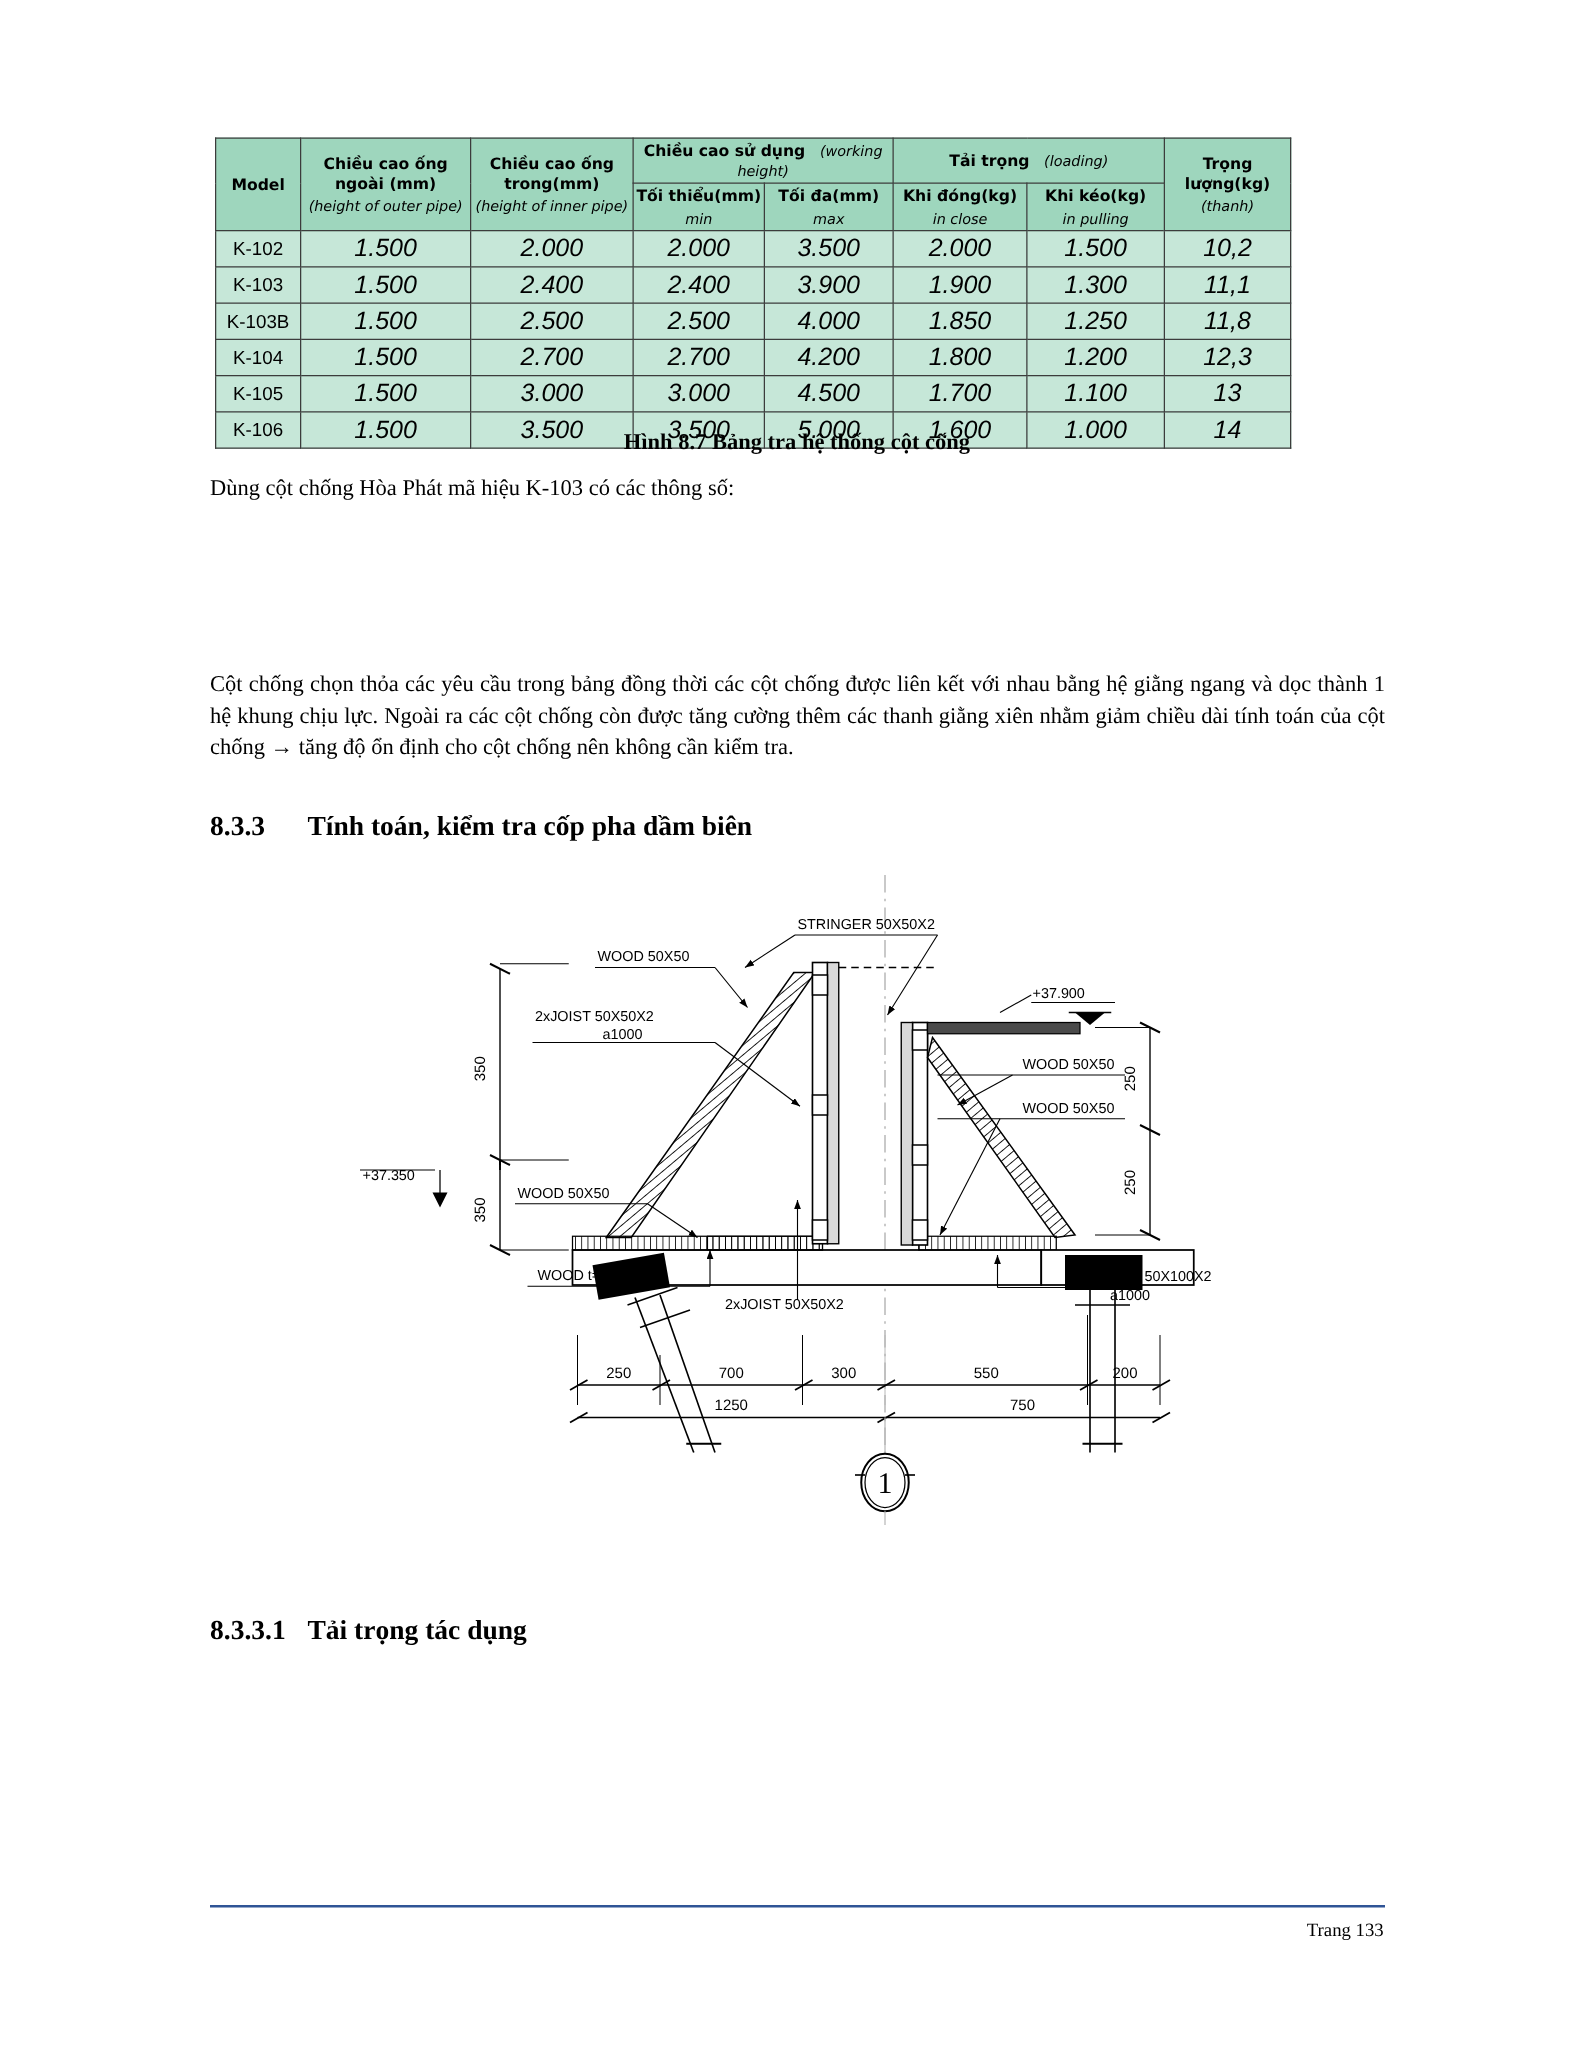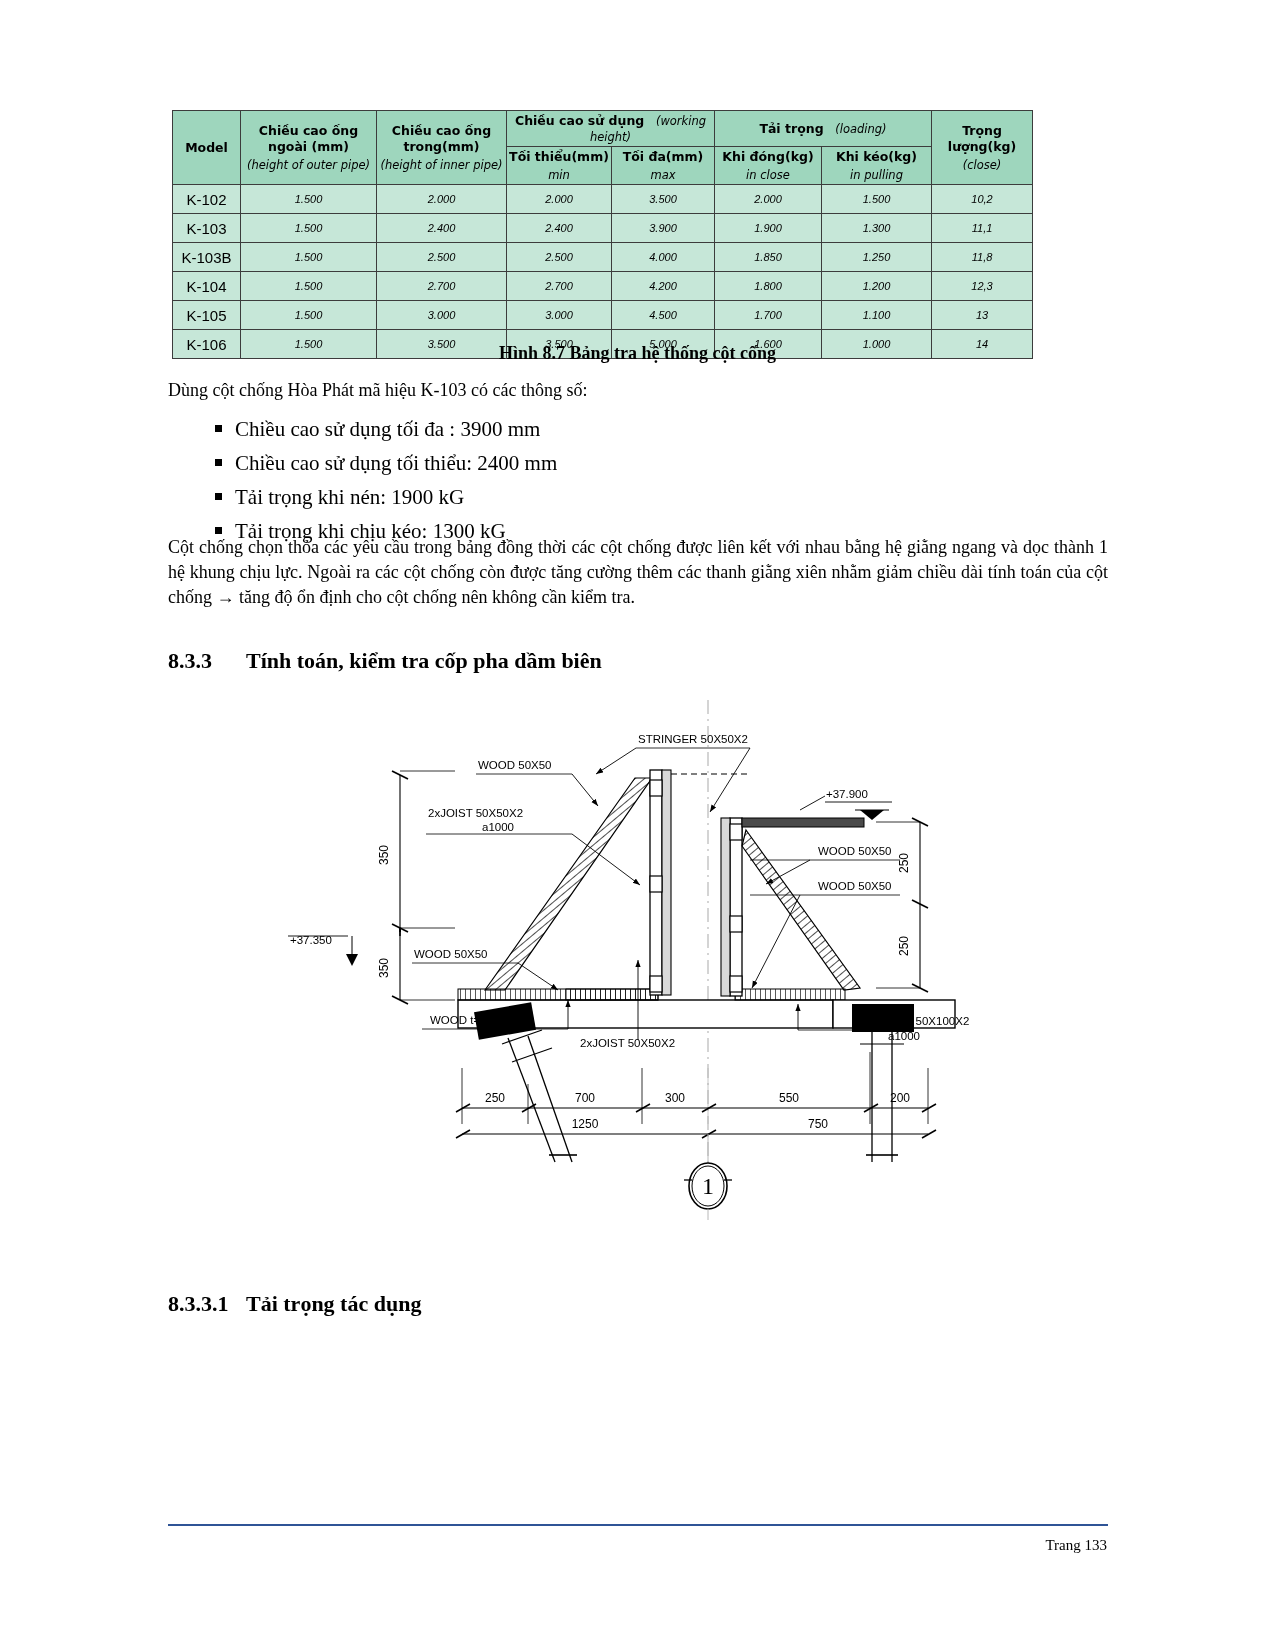--- a/index.html
+++ b/index.html
@@ -53,21 +53,21 @@
     padding-top: 3px;
   }
   table.spec-table thead th .en-inline {
     font-style: italic;
     font-weight: 400;
     font-size: 11.5px;
   }
   table.spec-table tbody td {
     background: #c6e7d8;
     font-style: italic;
-    font-size: 11px;
+    font-size: 20px;
     height: 24px;
     font-family: "Liberation Sans", sans-serif;
   }
   table.spec-table tbody td.model {
     font-style: normal;
     font-size: 15px;
   }
   .col-model  { width: 68px; }
   .col-outer  { width: 136px; }
   .col-inner  { width: 130px; }
@@ -188,21 +188,21 @@
           <th colspan="2">
             <span>Chiều cao sử dụng</span>
             <span class="en-inline">&nbsp;&nbsp;</span><span class="en-inline">(working height)</span>
           </th>
           <th colspan="2">
             <span>Tải trọng</span>
             <span class="en-inline">&nbsp;&nbsp;</span><span class="en-inline">(loading)</span>
           </th>
           <th rowspan="2">
             <span>Trọng lượng(kg)</span>
-            <span class="en">(close)</span>
+            <span class="en">(thanh)</span>
           </th>
         </tr>
         <tr>
           <th>
             <span>Tối thiểu(mm)</span>
             <span class="en">min</span>
           </th>
           <th>
             <span>Tối đa(mm)</span>
             <span class="en">max</span>
@@ -279,26 +279,20 @@
             <td>14</td>
           </tr>
         </tbody>
     </table>
   </div>
 
   <div class="caption" style="top:343px;">Hình 8.7 Bảng tra hệ thống cột cống</div>
 
   <div class="para" style="left:168px; top:378px; width:900px;">Dùng cột chống Hòa Phát mã hiệu K-103 có các thông số:</div>
 
-  <ul class="bullets" style="left:195px; top:412px; width:860px;" id="bullet-list">
-      <li>Chiều cao sử dụng tối đa : 3900 mm</li>
-      <li>Chiều cao sử dụng tối thiểu: 2400 mm</li>
-      <li>Tải trọng khi nén: 1900 kG</li>
-      <li>Tải trọng khi chịu kéo: 1300 kG</li>
-    </ul>
 
   <div class="para" style="left:168px; top:535px; width:940px; text-align:justify;">Cột chống chọn thỏa các yêu cầu trong bảng đồng thời các cột chống được liên kết với nhau bằng hệ giằng ngang và dọc thành 1 hệ khung chịu lực. Ngoài ra các cột chống còn được tăng cường thêm các thanh giằng xiên nhằm giảm chiều dài tính toán của cột chống → tăng độ ổn định cho cột chống nên không cần kiểm tra.</div>
 
   <div class="heading" style="left:168px; top:648px;">
     <span class="num">8.3.3</span><span>Tính toán, kiểm tra cốp pha dầm biên</span>
   </div>
 
   <div class="drawing">
     <svg width="720" height="520" viewBox="0 0 720 520" xmlns="http://www.w3.org/2000/svg">
       <defs>

